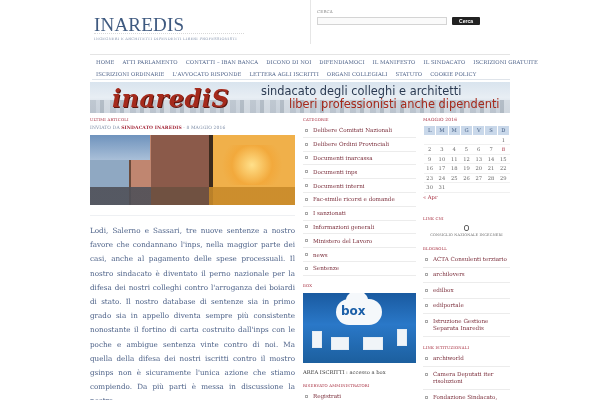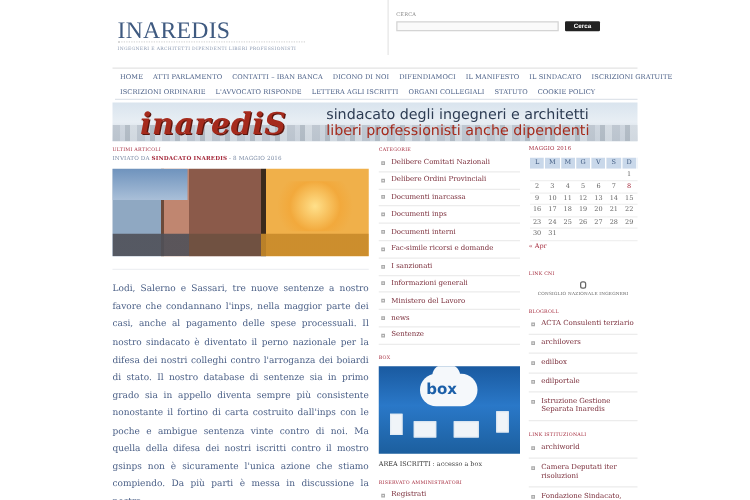--- a/index.html
+++ b/index.html
@@ -25,21 +25,21 @@
   .nav-item { font-size: 5.3px; color: #4a5f86; margin: 0 4px 0 4px; white-space: nowrap; letter-spacing: 0.05px; }
 
   
   #banner { margin-top: 2px; width: 420px; height: 31px; position: relative; overflow: hidden;
     background: linear-gradient(180deg, #d9e4ee 0%, #e8eef4 50%, #c9d2dc 100%); }
   #banner .skyline { position: absolute; left: 0; right: 0; bottom: 0; height: 13px;
     background: repeating-linear-gradient(90deg, #b7c0ca 0 6px, #c9d1da 6px 10px, #a9b3bd 10px 14px, #d2d9e0 14px 20px); opacity: 0.8; }
   #banner-logo { position: absolute; left: 22px; top: 2px; font-family: "DejaVu Serif", serif; font-style: italic; font-weight: bold; font-size: 24px; color: #a52a1c; letter-spacing: 0.5px; text-shadow: 1px 1px 0 #5c150d; }
   #banner-line1, #banner-line2 { position: absolute; left: 171px; font-family: "DejaVu Sans", sans-serif; font-size: 11.4px; white-space: nowrap; }
   #banner-line1 { top: 2px; color: #2c3b52; }
-  #banner-line2 { top: 15px; color: #a52a1c; }
+  #banner-line2 { top: 15px; color: #a52a1c; padding-left: 28px; }
 
   
   #content { position: absolute; left: 0; top: 117px; width: 205px; }
   .widget-title { font-size: 3.8px; color: #a52a3c; letter-spacing: 0.2px; text-transform: uppercase; }
   #post-title { margin-top: 6px; font-size: 9.8px; color: #3f5a80; }
   #post-meta { margin-top: 3px; font-size: 4.5px; color: #7a8aa4; letter-spacing: 0.1px; }
   #post-meta .author { color: #a52a3c; font-weight: bold; }
   #post-image { margin-top: 5px; width: 205px; height: 70px; position: relative; overflow: hidden;
     background: linear-gradient(90deg, #8fa8c2 0 19%, #6b4a3a 19% 20%, #c08670 20% 30%, #8b5a4a 30% 58%, #3b2a1c 58% 60%, #f0b04a 60% 100%); }
   #post-image .sky { position: absolute; left: 0; top: 0; width: 60px; height: 25px; background: linear-gradient(180deg, #6f93bd, #a9bfd8); }
@@ -115,21 +115,21 @@
       <span class="nav-item">LETTERA AGLI ISCRITTI</span>
       <span class="nav-item">ORGANI COLLEGIALI</span>
       <span class="nav-item">STATUTO</span>
       <span class="nav-item">COOKIE POLICY</span>
     </div>
   </div>
 
   <div id="banner">
     <div class="skyline"></div>
     <div id="banner-logo">inarediS</div>
-    <div id="banner-line1">sindacato degli ingegneri e architetti</div>
+    <div id="banner-line1">sindacato degli colleghi e architetti</div>
     <div id="banner-line2">liberi professionisti anche dipendenti</div>
   </div>
 
   <div id="content">
     <div class="widget-title">ULTIMI ARTICOLI</div>
     <div id="post-meta">
       <span>INVIATO DA </span><span class="author">SINDACATO INAREDIS</span><span> - 8 MAGGIO 2016</span>
     </div>
     <div id="post-image">
       <div class="sky"></div>

